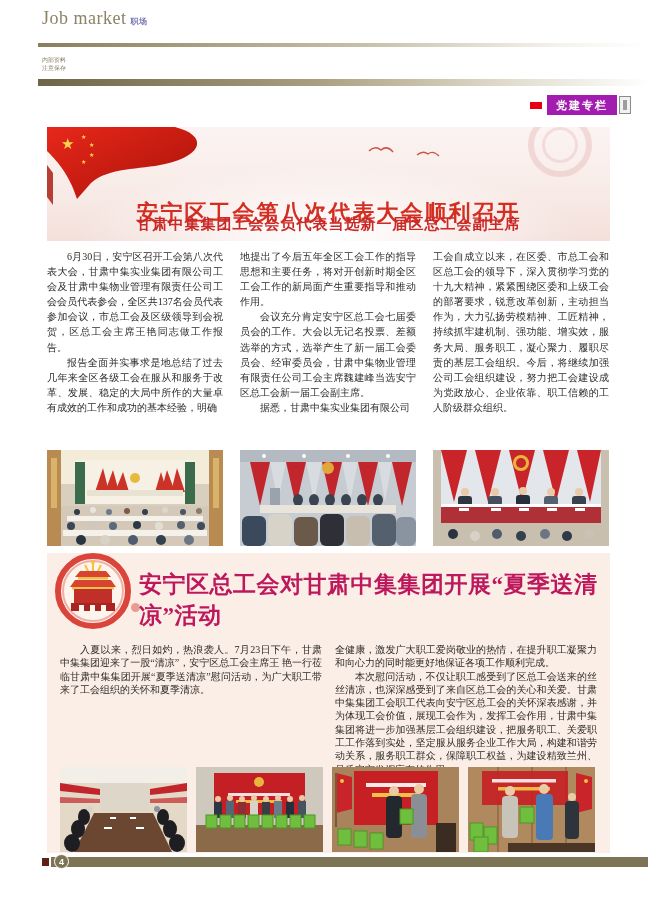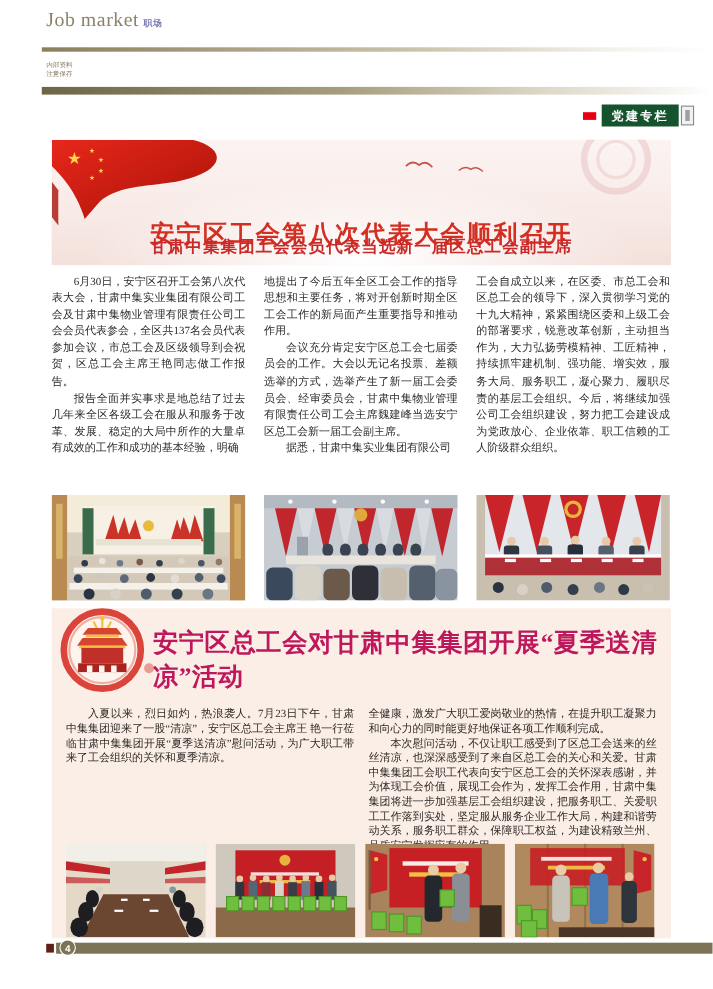--- a/index.html
+++ b/index.html
@@ -11,21 +11,21 @@
   .brand { position:absolute; left:42px; top:8px; font-size:18px; color:#8d8266; letter-spacing:.5px; }
   .brand .zh { font-size:8px; color:#7575b2; margin-left:4px; font-weight:bold; }
   .bar-thin { position:absolute; left:38px; top:43px; right:0; height:4px;
               background:linear-gradient(to right,#8a7f5c,#c9c2ab 55%,#f4f2ec 85%,#fff); }
   .notes { position:absolute; left:42px; top:56px; font-size:6px; line-height:8px; color:#8a7f63; }
   .bar-thick { position:absolute; left:38px; top:79px; right:0; height:7px;
                background:linear-gradient(to right,#6e6548,#a89d7e 45%,#ddd8c8 75%,#fff); }
 
   .badge-row { position:absolute; top:95px; left:0; right:20px; height:20px; }
   .badge-red { position:absolute; left:530px; top:7px; width:12px; height:7px; background:#e60012; }
-  .badge-black { position:absolute; left:547px; top:0; width:70px; height:20px; background:#14532d;
+  .badge-black { position:absolute; left:547px; top:0; width:70px; height:20px; background:#a21caf;
                  color:#fff; font-size:11px; font-weight:bold; letter-spacing:2px;
                  display:flex; align-items:center; justify-content:center; }
   .badge-side { position:absolute; left:619px; top:1px; width:12px; height:18px; background:#f1f1f1;
                 border:1px solid #8a8a8a; }
   .badge-side i { display:block; width:4px; height:10px; margin:3px auto; background:#5a5a5a; opacity:.55; }
 
   
   .banner1 { position:absolute; left:47px; top:127px; width:563px; height:114px; overflow:hidden;
              background:
                radial-gradient(ellipse 420px 120px at 50% 95%, #ffffff 0%, rgba(255,255,255,0) 60%),

